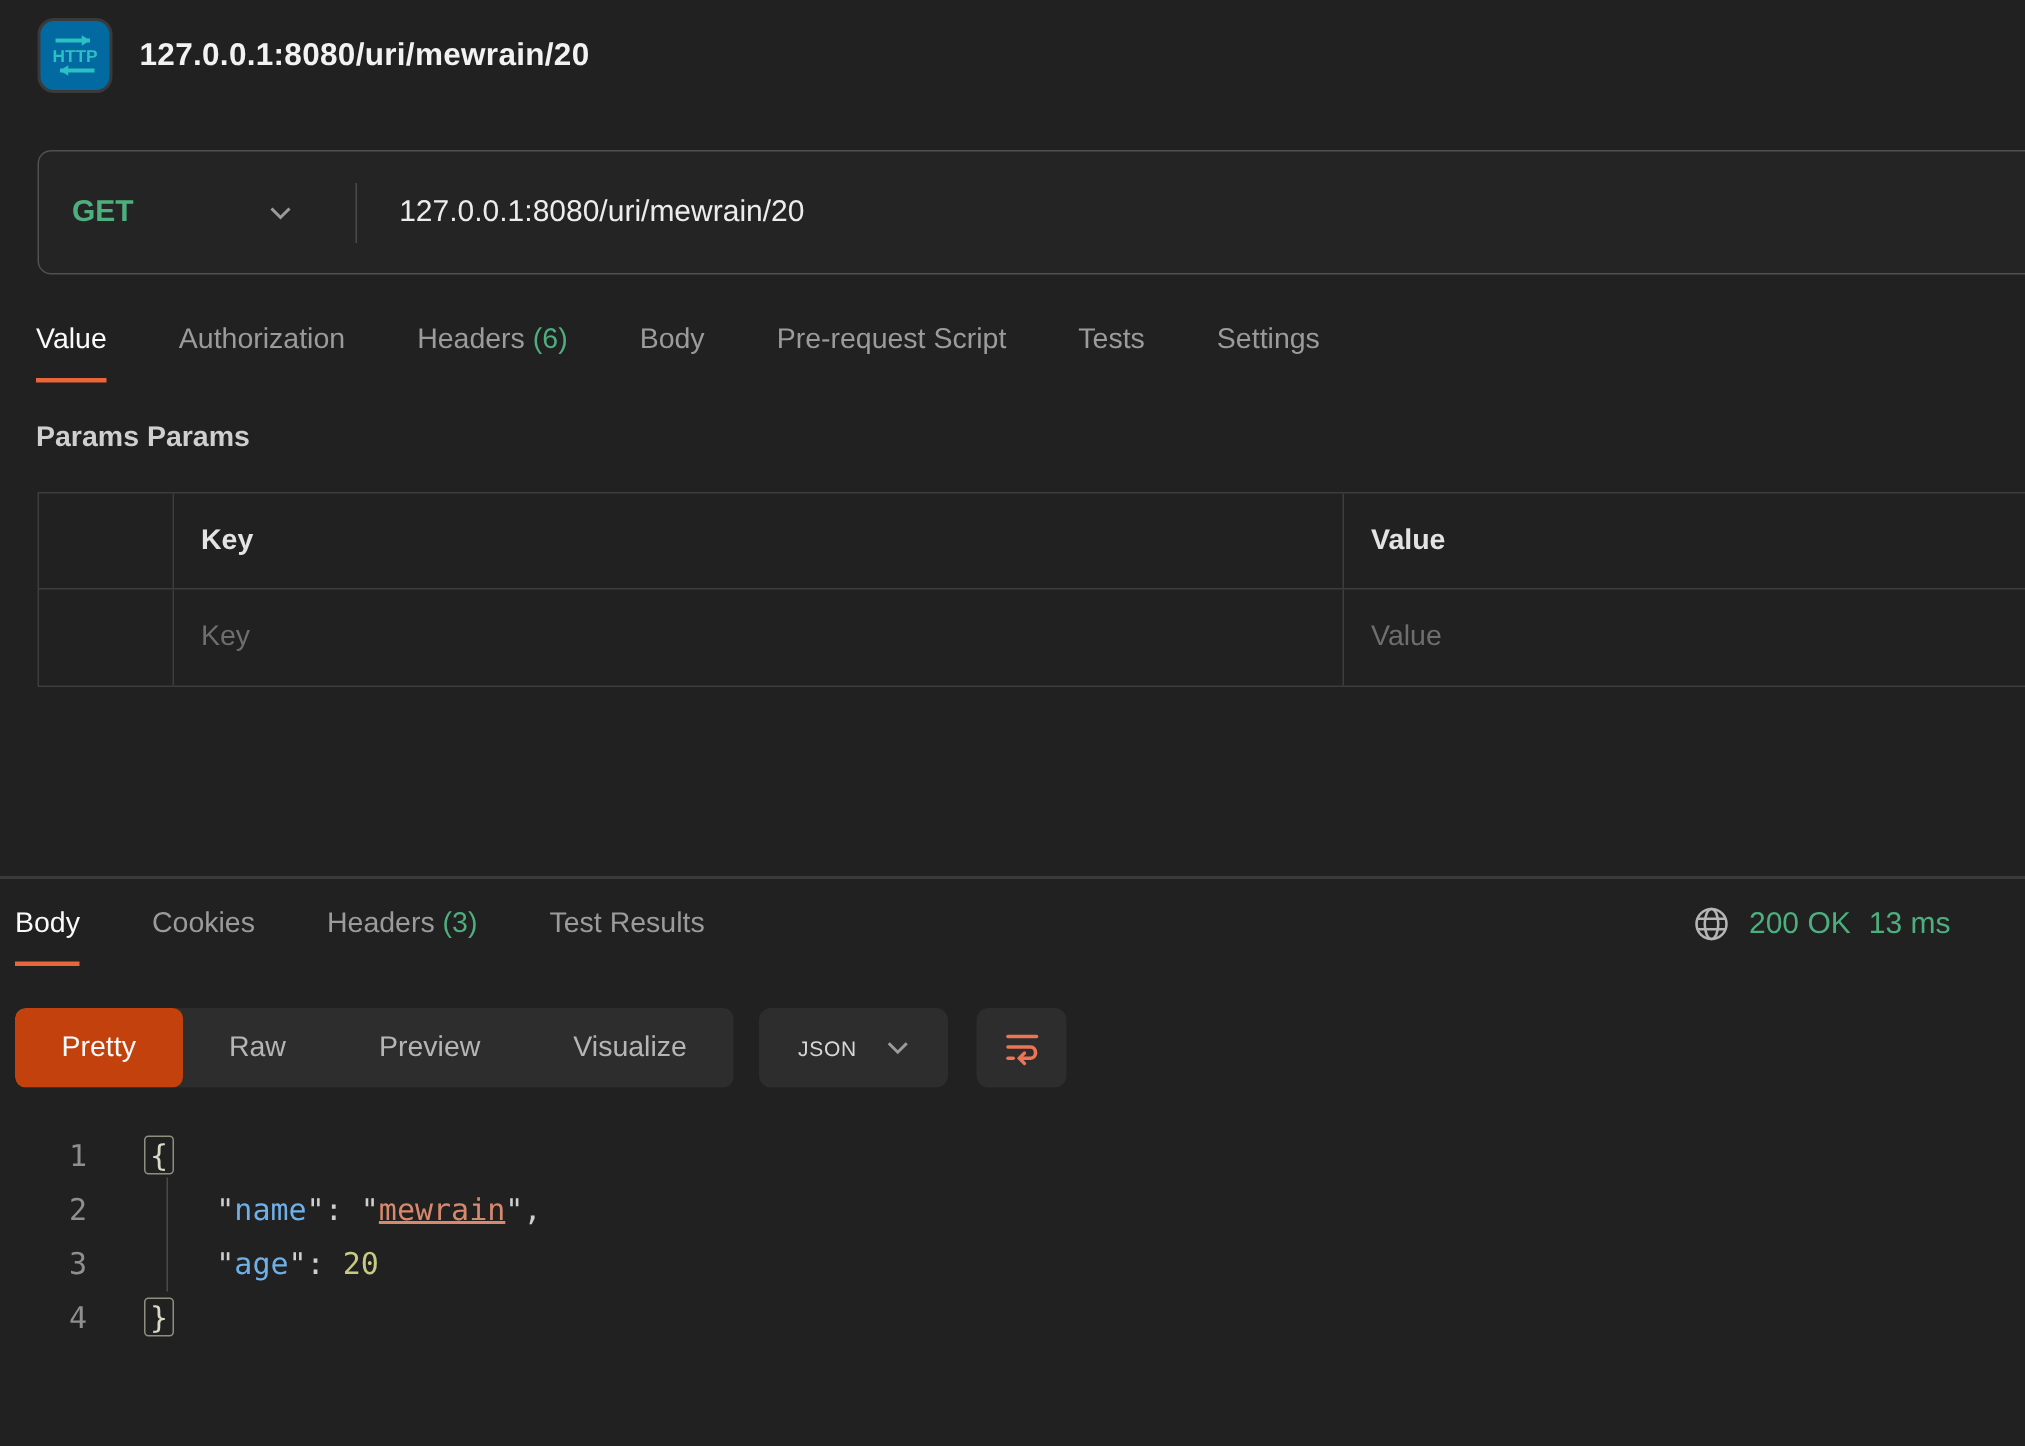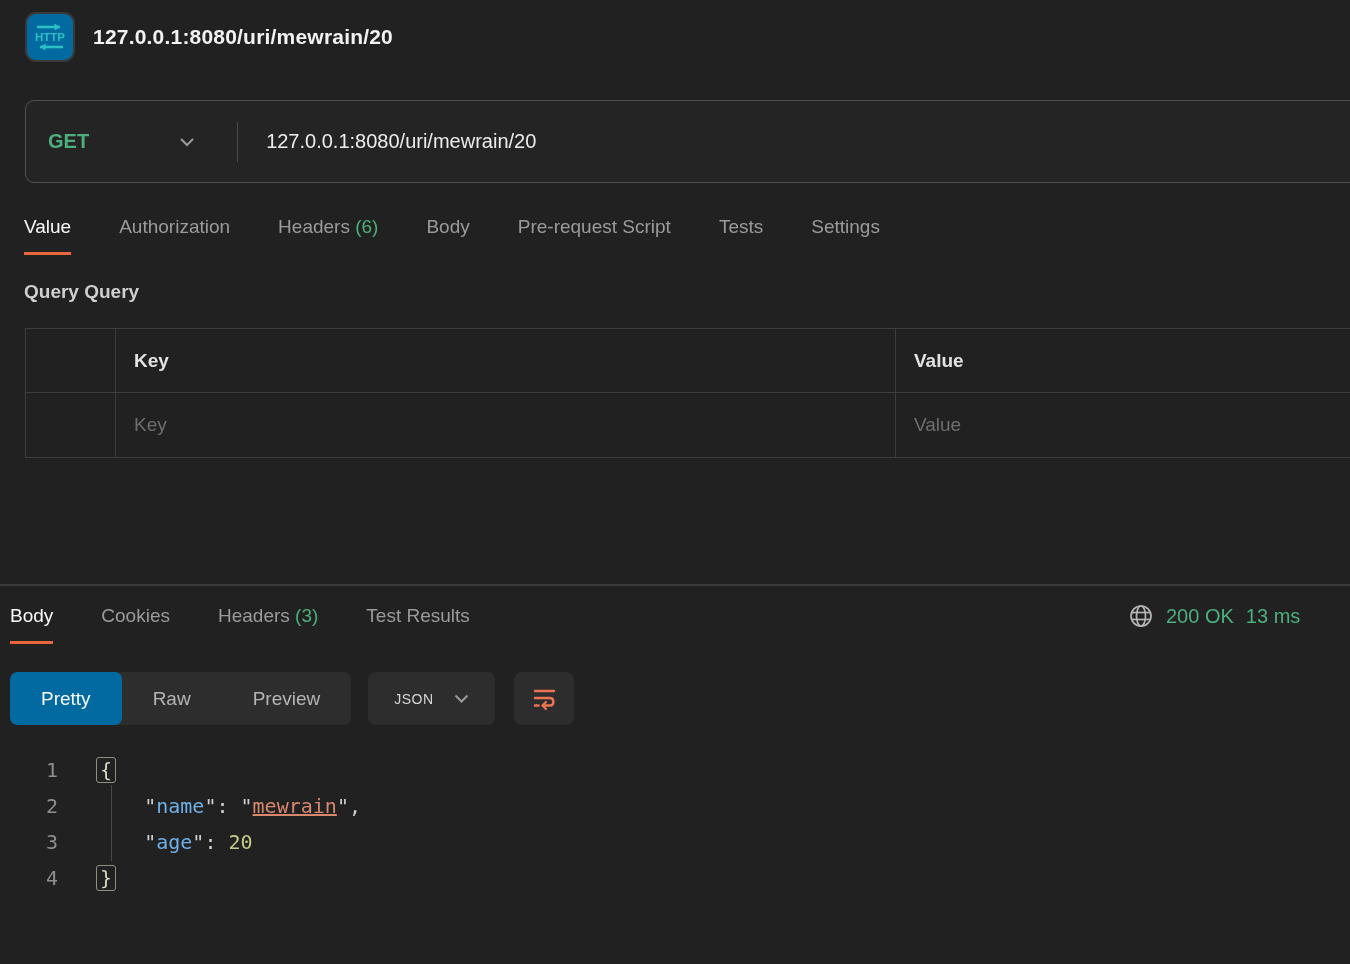--- a/index.html
+++ b/index.html
@@ -48,21 +48,21 @@
   .resp-tabs { top:605px; left:10px; }
   .resp-meta { top:603px; left:1128px; display:flex; align-items:center; gap:12px; }
   .globe { display:flex; color:#b5b5b5; }
   .status-ok, .time-ms { color:#4caf7d; font-size:20px; white-space:nowrap; }
 
   .view-bar { top:672px; left:10px; display:flex; align-items:center; }
   .seg-group { display:flex; background:#2d2d2d; border-radius:7px; height:53px;
     align-items:stretch; overflow:hidden; }
   .seg { font-size:19px; color:#b5b5b5; display:flex; align-items:center;
     padding:0 31px; cursor:pointer; }
-  .seg.active { background:#0369a1; border-radius:7px; color:#fafafa; }
+  .seg.active { background:#c2410c; border-radius:7px; color:#fafafa; }
   .fmt-btn { margin-left:17px; height:53px; background:#2d2d2d; border-radius:8px;
     display:flex; align-items:center; padding:0 26px; gap:20px; cursor:pointer; }
   .fmt-label { font-size:14px; font-weight:normal; color:#d6d6d6; letter-spacing:.5px; }
   .fmt-chevron { color:#9b9b9b; display:flex; }
   .wrap-btn { margin-left:19px; width:60px; height:53px; background:#2d2d2d;
     border-radius:8px; display:flex; align-items:center; justify-content:center; cursor:pointer; }
 
   
   .code-area { top:752px; left:0; width:1350px;
     font-family:"DejaVu Sans Mono", monospace; font-size:20px; line-height:36px; }
@@ -108,21 +108,21 @@
 <div class="abs tab-row req-tabs">
   <div class="tab active"><span>Value</span></div>
   <div class="tab"><span>Authorization</span></div>
   <div class="tab"><span>Headers</span> <span class="count">(6)</span></div>
   <div class="tab"><span>Body</span></div>
   <div class="tab"><span>Pre-request Script</span></div>
   <div class="tab"><span>Tests</span></div>
   <div class="tab"><span>Settings</span></div>
 </div>
 
-<div class="abs qp-title">Query Query</div>
+<div class="abs qp-title">Params Params</div>
 
 <div class="abs qp-table">
   <div class="qp-row hdr">
     <div class="qp-cell b1"></div>
     <div class="qp-cell b2 qp-head">Key</div>
     <div class="qp-cell qp-head">Value</div>
   </div>
   <div class="qp-row">
     <div class="qp-cell b1"></div>
     <div class="qp-cell b2 qp-ph">Key</div>
@@ -150,20 +150,21 @@
   </span>
   <span class="status-ok">200 OK</span>
   <span class="time-ms">13 ms</span>
 </div>
 
 <div class="abs view-bar">
   <div class="seg-group">
     <div class="seg active">Pretty</div>
     <div class="seg">Raw</div>
     <div class="seg">Preview</div>
+    <div class="seg">Visualize</div>
   </div>
   <div class="fmt-btn">
     <span class="fmt-label">JSON</span>
     <span class="fmt-chevron">
       <svg width="15" height="9" viewBox="0 0 15 9">
           <polyline points="1.5,1.5 7.5,7.5 13.5,1.5" fill="none" stroke="currentColor" stroke-width="2"></polyline>
         </svg>
     </span>
   </div>
   <div class="wrap-btn">

